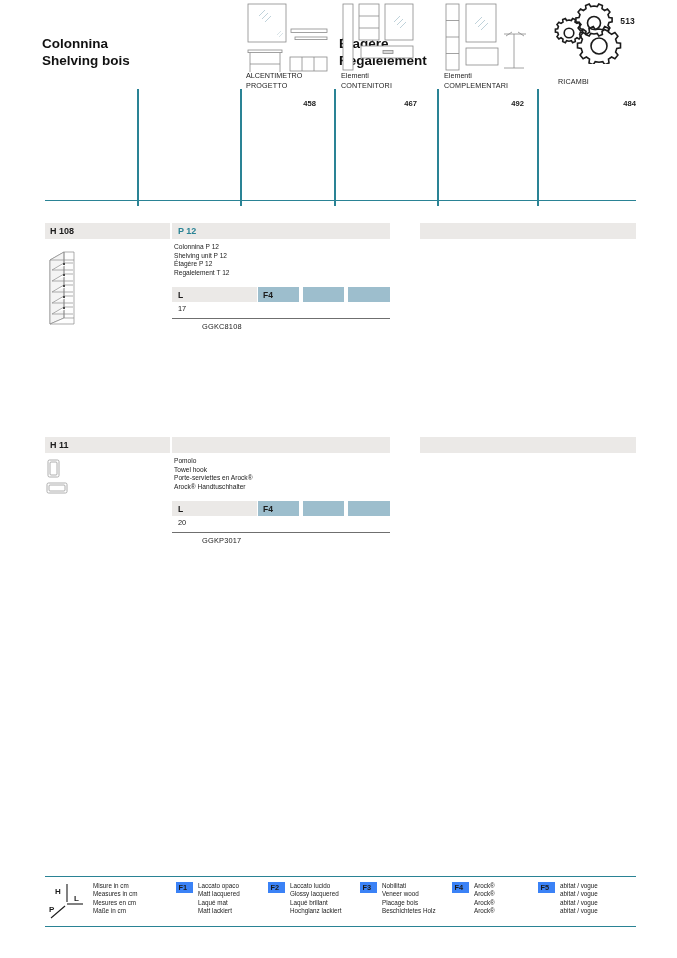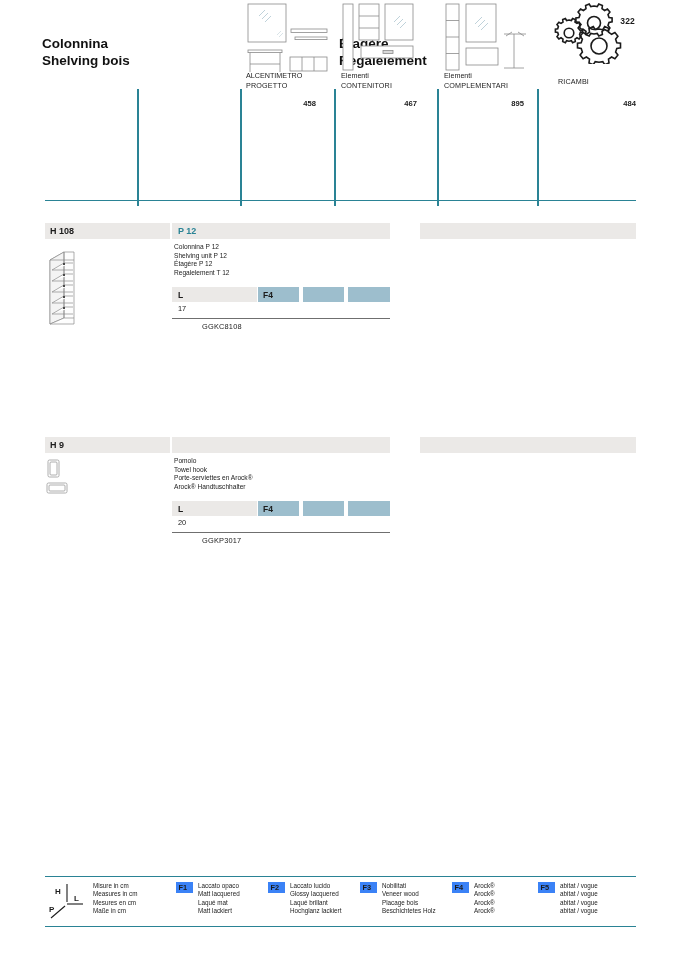--- a/index.html
+++ b/index.html
@@ -60,21 +60,21 @@
   .foot-tag{position:absolute;top:882px;width:17px;height:11px;background:#3b82f6;}
   .foot-tag span{position:absolute;left:2.5px;top:1px;font-size:7.4px;font-weight:700;color:#1b1b1b;}
 
   svg{display:block;}
 </style>
 </head>
 <body>
 
 <div class="page">
 
-  <div class="page-number">322</div>
+  <div class="page-number">513</div>
 
   <div class="title-block title-left">
     <div>Colonnina</div>
     <div>Shelving bois</div>
   </div>
   <div class="title-block title-right">
     <div>Étagère</div>
     <div>Regalelement</div>
   </div>
 
@@ -147,21 +147,21 @@
         </g>
         <g stroke="#b8cdd6" stroke-width="0.9">
           <path d="M31 22 l7 -7 M34 25 l7 -7 M37 28 l7 -7"></path>
         </g>
       </svg>
     </div>
     <div class="nav-label">
       <div class="lt">Elementi</div>
       <div class="bd">COMPLEMENTARI</div>
     </div>
-    <div class="nav-num" style="right:8px;">895</div>
+    <div class="nav-num" style="right:8px;">492</div>
   </div>
 
   <div class="nav-cell" style="left:544px;width:92px;">
     <div class="thumb" style="left:6px;">
       <svg width="80" height="62" viewBox="0 0 80 62">
         <g fill="none" stroke="#1b1b1b" stroke-width="1.6">
           <path d="M44 4 l3.2 .6 1.6 -2.6 3.6 1.5 -.4 3.1 2.6 1.9 2.8 -1.4 2.5 3 -1.9 2.5 1 3 3.1 .4 0 3.9 -3.1 .5 -1 3 1.9 2.5 -2.5 3 -2.8 -1.4 -2.6 1.9 .4 3.1 -3.6 1.5 -1.6 -2.6 -3.2 .6 -3.2 -.6 -1.6 2.6 -3.6 -1.5 .4 -3.1 -2.6 -1.9 -2.8 1.4 -2.5 -3 1.9 -2.5 -1 -3 -3.1 -.5 0 -3.9 3.1 -.4 1 -3 -1.9 -2.5 2.5 -3 2.8 1.4 2.6 -1.9 -.4 -3.1 3.6 -1.5 1.6 2.6z"></path>
           <circle cx="44" cy="21" r="6.5"></circle>
           <path d="M19 18 l2.4 .5 1.2 -2 2.7 1.1 -.3 2.4 2 1.4 2.1 -1.1 1.9 2.3 -1.4 1.9 .7 2.3 2.3 .3 0 2.9 -2.3 .4 -.7 2.3 1.4 1.9 -1.9 2.3 -2.1 -1.1 -2 1.4 .3 2.4 -2.7 1.1 -1.2 -2 -2.4 .5 -2.4 -.5 -1.2 2 -2.7 -1.1 .3 -2.4 -2 -1.4 -2.1 1.1 -1.9 -2.3 1.4 -1.9 -.7 -2.3 -2.3 -.4 0 -2.9 2.3 -.3 .7 -2.3 -1.4 -1.9 1.9 -2.3 2.1 1.1 2 -1.4 -.3 -2.4 2.7 -1.1 1.2 2z"></path>
           <circle cx="19" cy="31" r="4.8"></circle>
@@ -228,21 +228,21 @@
       <div class="row">
         <div class="num">17</div>
         <div class="code">GGKC8108</div>
         <div class="row-rule"></div>
       </div>
     </div>
   </div>
 
   <div>
     <div class="band" style="left:45px;top:437px;width:125px;"></div>
-    <div class="band-code" style="left:50px;top:440px;">H 9</div>
+    <div class="band-code" style="left:50px;top:440px;">H 11</div>
 
     <div class="band" style="left:172px;top:437px;width:218px;"></div>
 
     <div class="band" style="left:420px;top:437px;width:216px;"></div>
 
     <div style="position:absolute;left:44px;top:458px;">
       <svg width="46" height="40" viewBox="0 0 46 40">
         <g fill="#ffffff" stroke="#9a9a9a" stroke-width="0.8">
           <rect x="4" y="2" width="11" height="17" rx="1.5"></rect>
           <rect x="6" y="4" width="7" height="13" rx="1"></rect>

